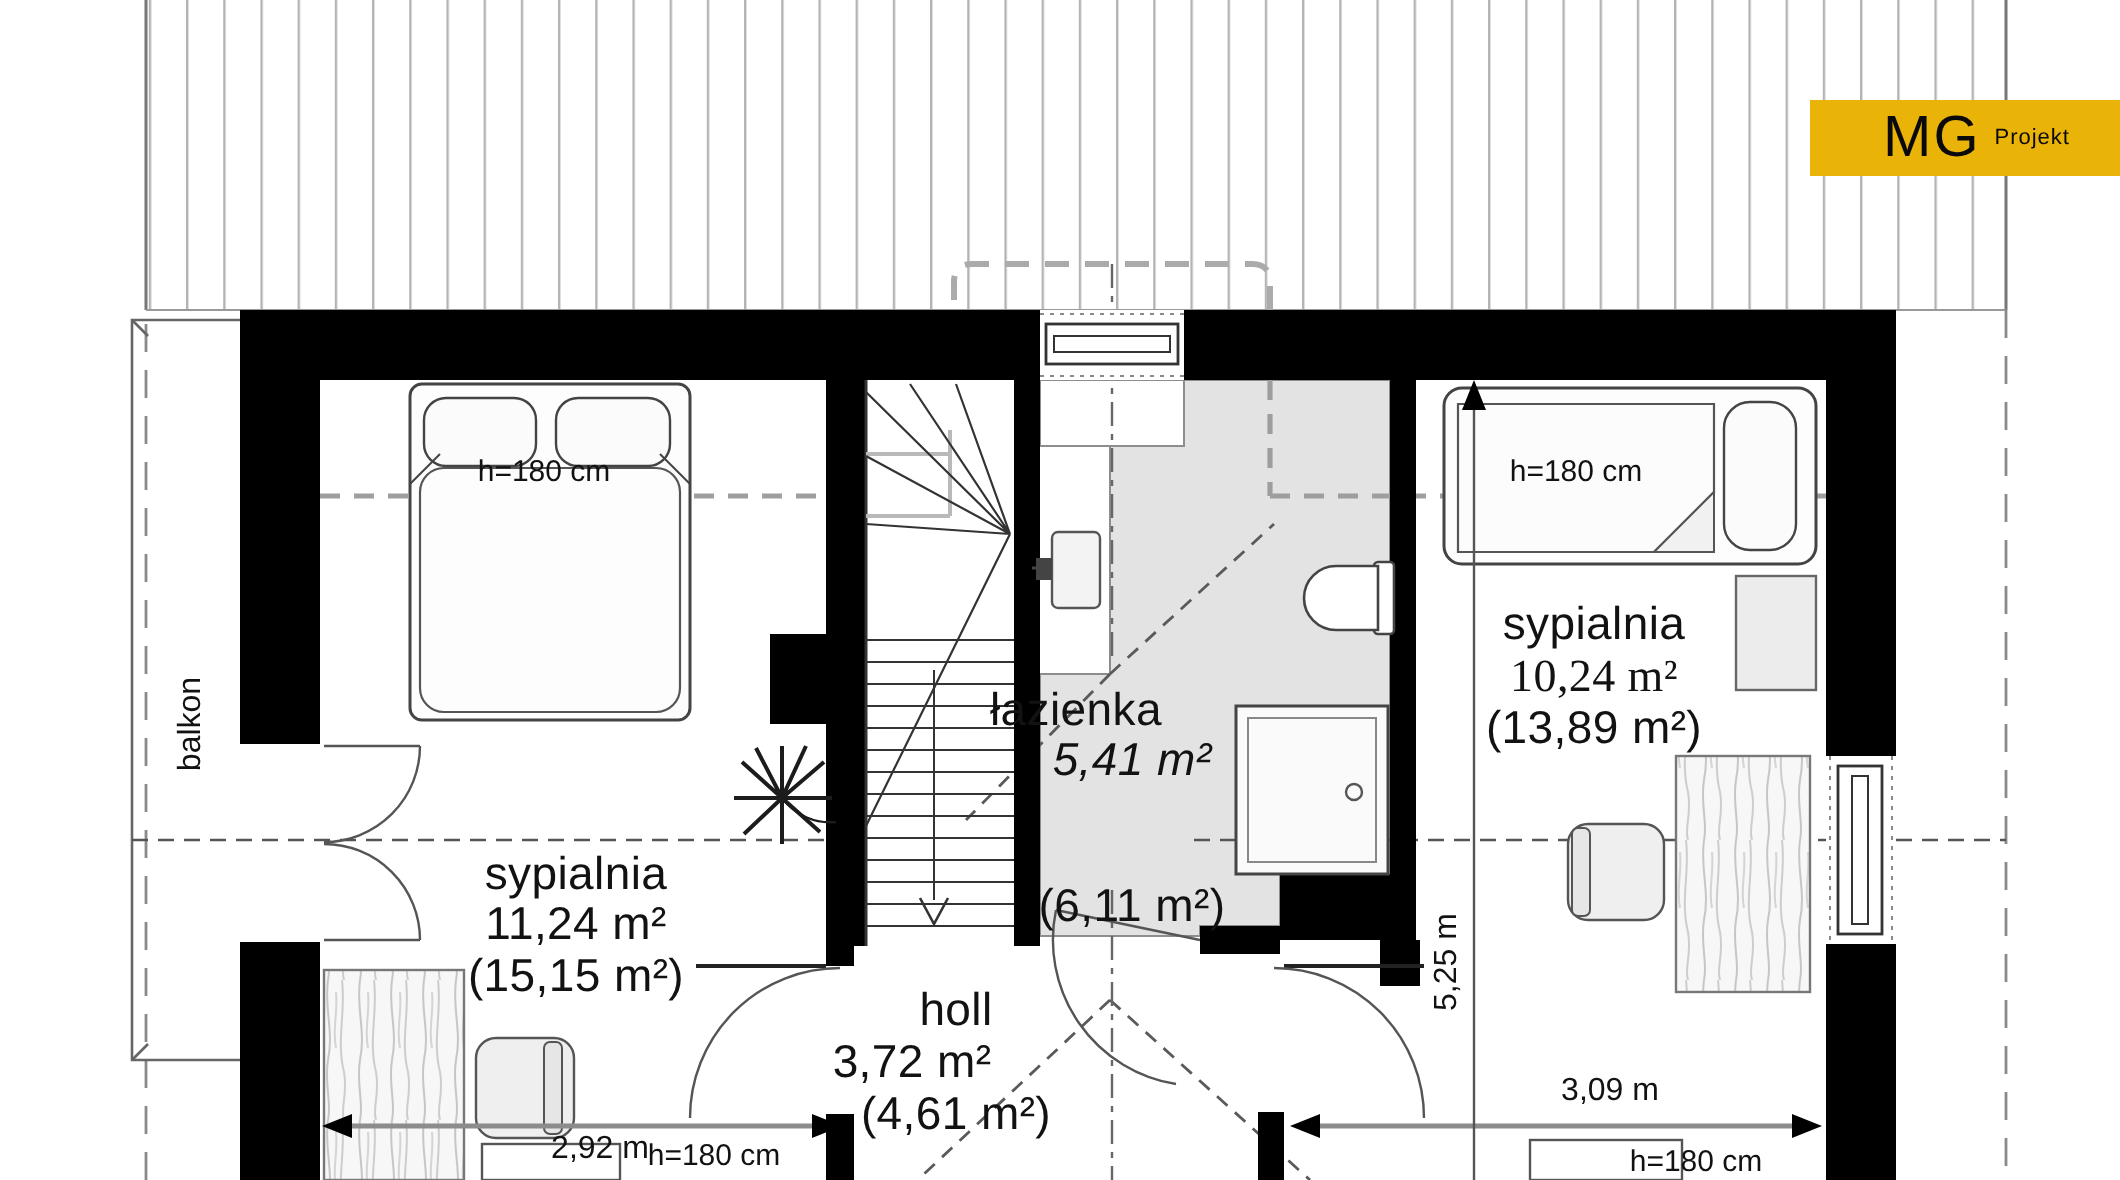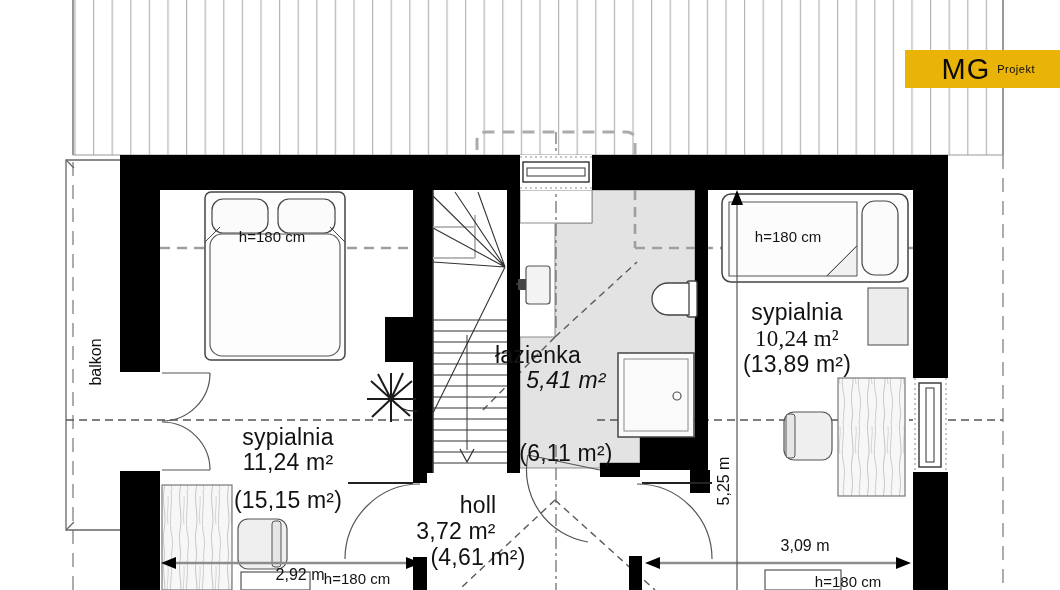--- a/index.html
+++ b/index.html
@@ -219,21 +219,21 @@
   </g>
 </svg>
 
 <div id="logo">
   <span class="mg">MG</span>
   <span class="projekt">Projekt</span>
 </div>
 
 <div class="lbl room-lbl" style="left:288px;top:437px;">sypialnia</div>
 <div class="lbl room-lbl" style="left:288px;top:462px;">11,24 m²</div>
-<div class="lbl room-lbl" style="left:288px;top:500px;text-align:center;">(15,15 m²)</div>
+<div class="lbl room-lbl" style="left:288px;top:488px;text-align:center;">(15,15 m²)</div>
 
 <div class="lbl room-lbl" style="left:478px;top:505px;">holl</div>
 <div class="lbl room-lbl" style="left:456px;top:531px;">3,72 m²</div>
 <div class="lbl room-lbl" style="left:478px;top:557px;">(4,61 m²)</div>
 
 <div class="lbl room-lbl" style="left:538px;top:355px;">łazienka</div>
 <div class="lbl room-lbl" style="left:566px;top:380px;font-style:italic;">5,41 m²</div>
 <div class="lbl room-lbl" style="left:566px;top:406px;margin-top:47px;">(6,11 m²)</div>
 
 <div class="lbl room-lbl" style="left:797px;top:312px;">sypialnia</div>

